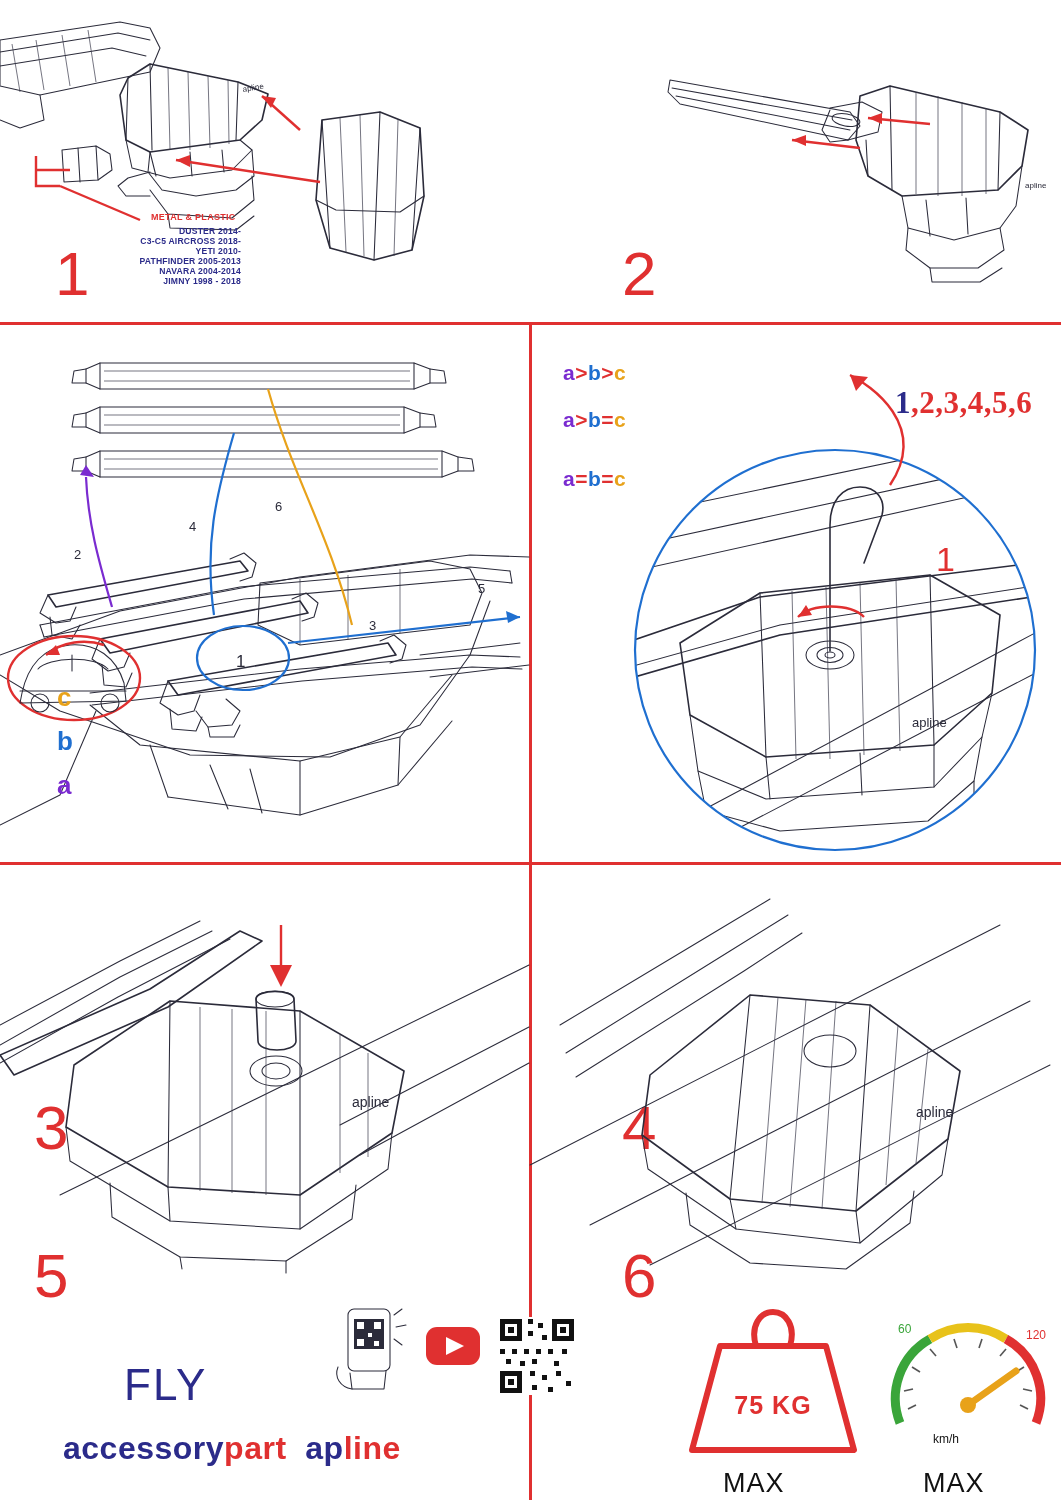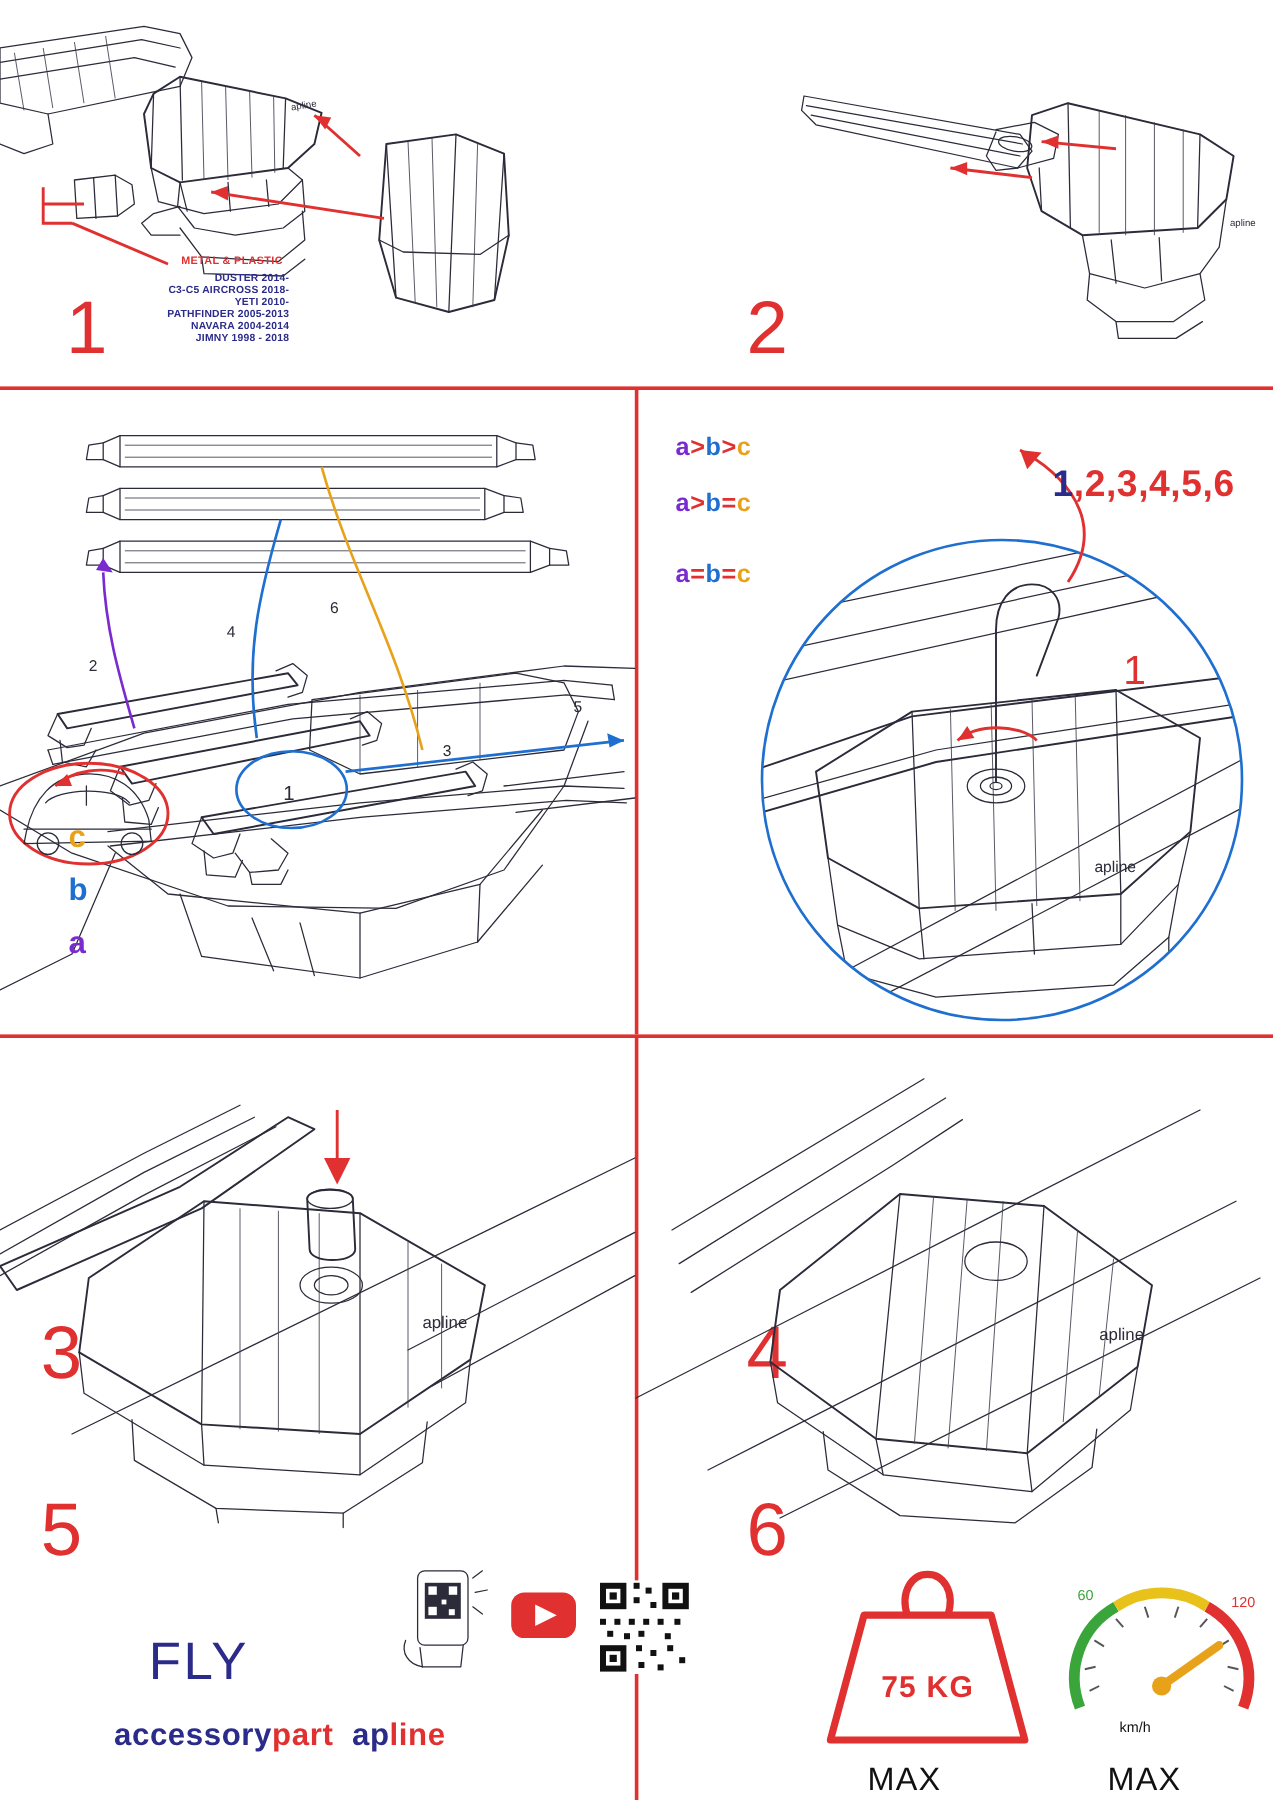--- a/index.html
+++ b/index.html
@@ -18,21 +18,21 @@
   .redf{fill:#e03030;}
   .blue{stroke:#1f6fd0;fill:none;stroke-width:2.2;}
   .bluef{fill:#1f6fd0;}
   .metaltxt{font-size:9px;font-weight:bold;fill:#e03030;letter-spacing:.3px;}
   .listtxt{font-size:8.6px;font-weight:bold;fill:#2b2b8a;letter-spacing:.2px;}
   .abc{position:absolute;font-weight:bold;font-size:26px;}
   .eqline{position:absolute;font-weight:bold;font-size:21px;letter-spacing:.5px;}
   .num-lbl{font-size:13px;fill:#2b2b3a;}
   .bignums{position:absolute;font-size:31px;font-weight:bold;color:#2b2b8a;letter-spacing:.5px;}
   .fly{position:absolute;font-size:44px;letter-spacing:2px;color:#2b2b8a;}
-  .brandline{position:absolute;font-size:26px;font-weight:bold;letter-spacing:.5px;margin-left:32px;}
+  .brandline{position:absolute;font-size:32px;font-weight:bold;letter-spacing:.5px;}
   .maxlbl{position:absolute;font-size:27px;letter-spacing:1px;color:#111;}
   .kmh{position:absolute;font-size:12px;color:#111;}
   .wlabel{font-size:25px;font-weight:bold;fill:#e03030;letter-spacing:1px;}
 </style>
 </head>
 <body>
 
 <div class="hr" style="top:322px;"></div>
 <div class="hr" style="top:862px;"></div>
 <div class="vr" style="left:529px;top:325px;height:537px;"></div>
@@ -243,21 +243,21 @@
 
       <path class="ln2" d="M300 326 L300 200 C 300 176, 312 162, 330 162 C 346 162, 356 174, 352 190 L334 238" stroke-width="3.2"></path>
 
       <path class="red" d="M268 292 C 282 278, 320 278, 334 292" stroke-width="2"></path>
       <path class="redf" d="M268 292 L276 280 L282 290 Z"></path>
     </g>
     <circle class="blue" cx="305" cy="325" r="200" stroke-width="2.4"></circle>
     <path class="red" d="M360 160 C 400 100, 340 60, 320 50" stroke-width="3.2"></path>
     <path class="redf" d="M320 50 L338 52 L326 66 Z"></path>
   </svg>
-  <div class="bignums" style="left:347px;top:60px;color:#2b2b8a;">
+  <div class="bignums" style="left:365px;top:60px;color:#2b2b8a;font-family:Liberation Serif, serif;">
     <span style="color:#2b2b8a;">1</span><span style="color:#e03030;">,2,3,4,5,6</span>
   </div>
   <div style="position:absolute;left:406px;top:215px;font-size:34px;color:#e03030;font-weight:400;">1</div>
   <div class="stepnum" style="left:92px;top:772px;">4</div>
 </div>
 
 <div class="panel" style="left:0;top:865px;width:529px;height:635px;">
   <svg width="529" height="400" viewBox="0 0 529 400">
     <path class="ln" d="M0 160 L120 96 L200 56"></path>
     <path class="ln" d="M0 180 L120 112 L212 66"></path>

